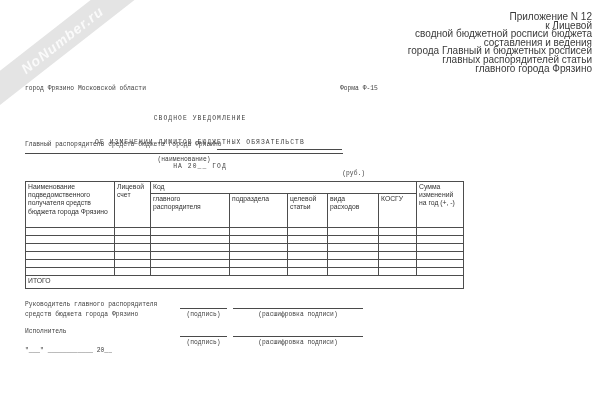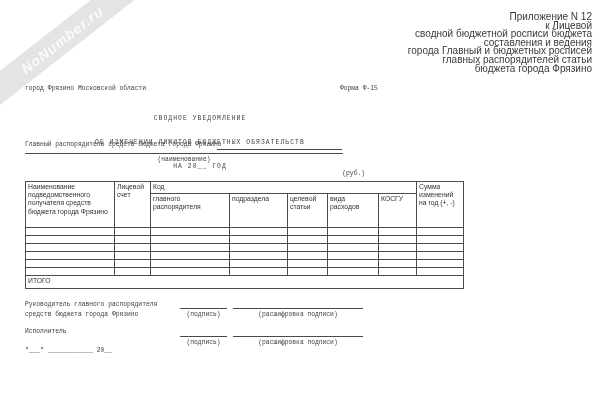--- a/index.html
+++ b/index.html
@@ -66,21 +66,21 @@
 
   <div class="watermark">NoNumber.ru</div>
 
   <div class="appendix sans">
     <div>Приложение N 12</div>
     <div>к Лицевой</div>
     <div>сводной бюджетной росписи бюджета</div>
     <div>составления и ведения</div>
     <div>города Главный и бюджетных росписей</div>
     <div>главных распорядителей статьи</div>
-    <div>бюджета города Фрязино</div>
+    <div>главного города Фрязино</div>
   </div>
 
   <div class="abs mono city-line">город Фрязино Московской области</div>
   <div class="abs mono form-code">Форма Ф-15</div>
 
   <div class="abs mono title-block">
     <div>СВОДНОЕ УВЕДОМЛЕНИЕ</div>
     <div>ОБ ИЗМЕНЕНИИ ЛИМИТОВ БЮДЖЕТНЫХ ОБЯЗАТЕЛЬСТВ</div>
     <div>НА 20__ ГОД</div>
   </div>

